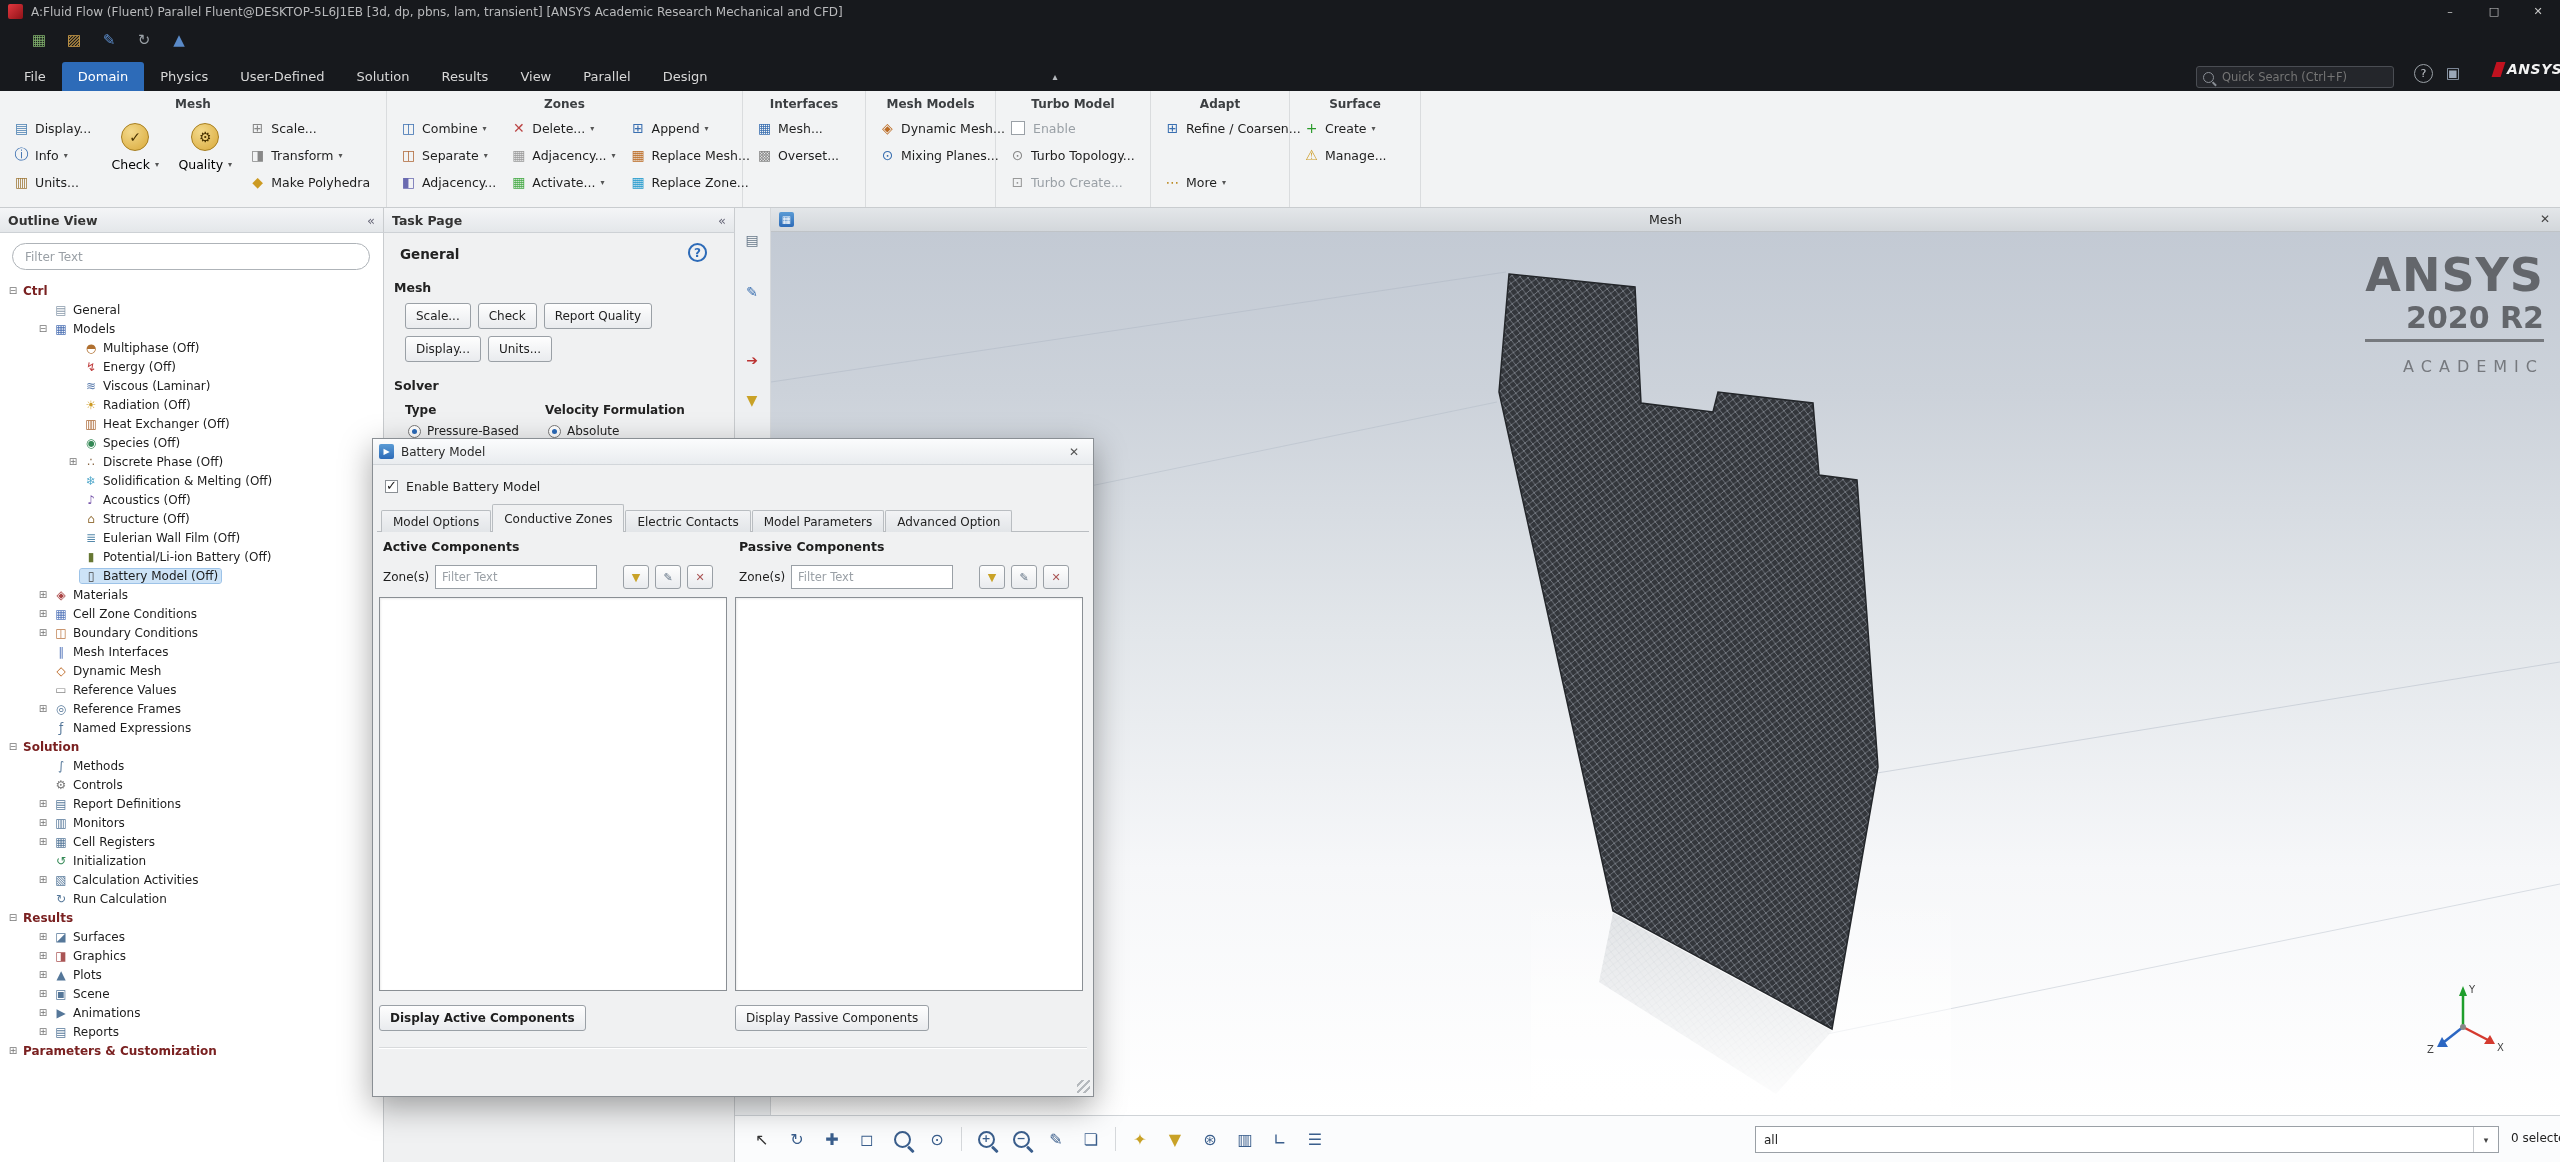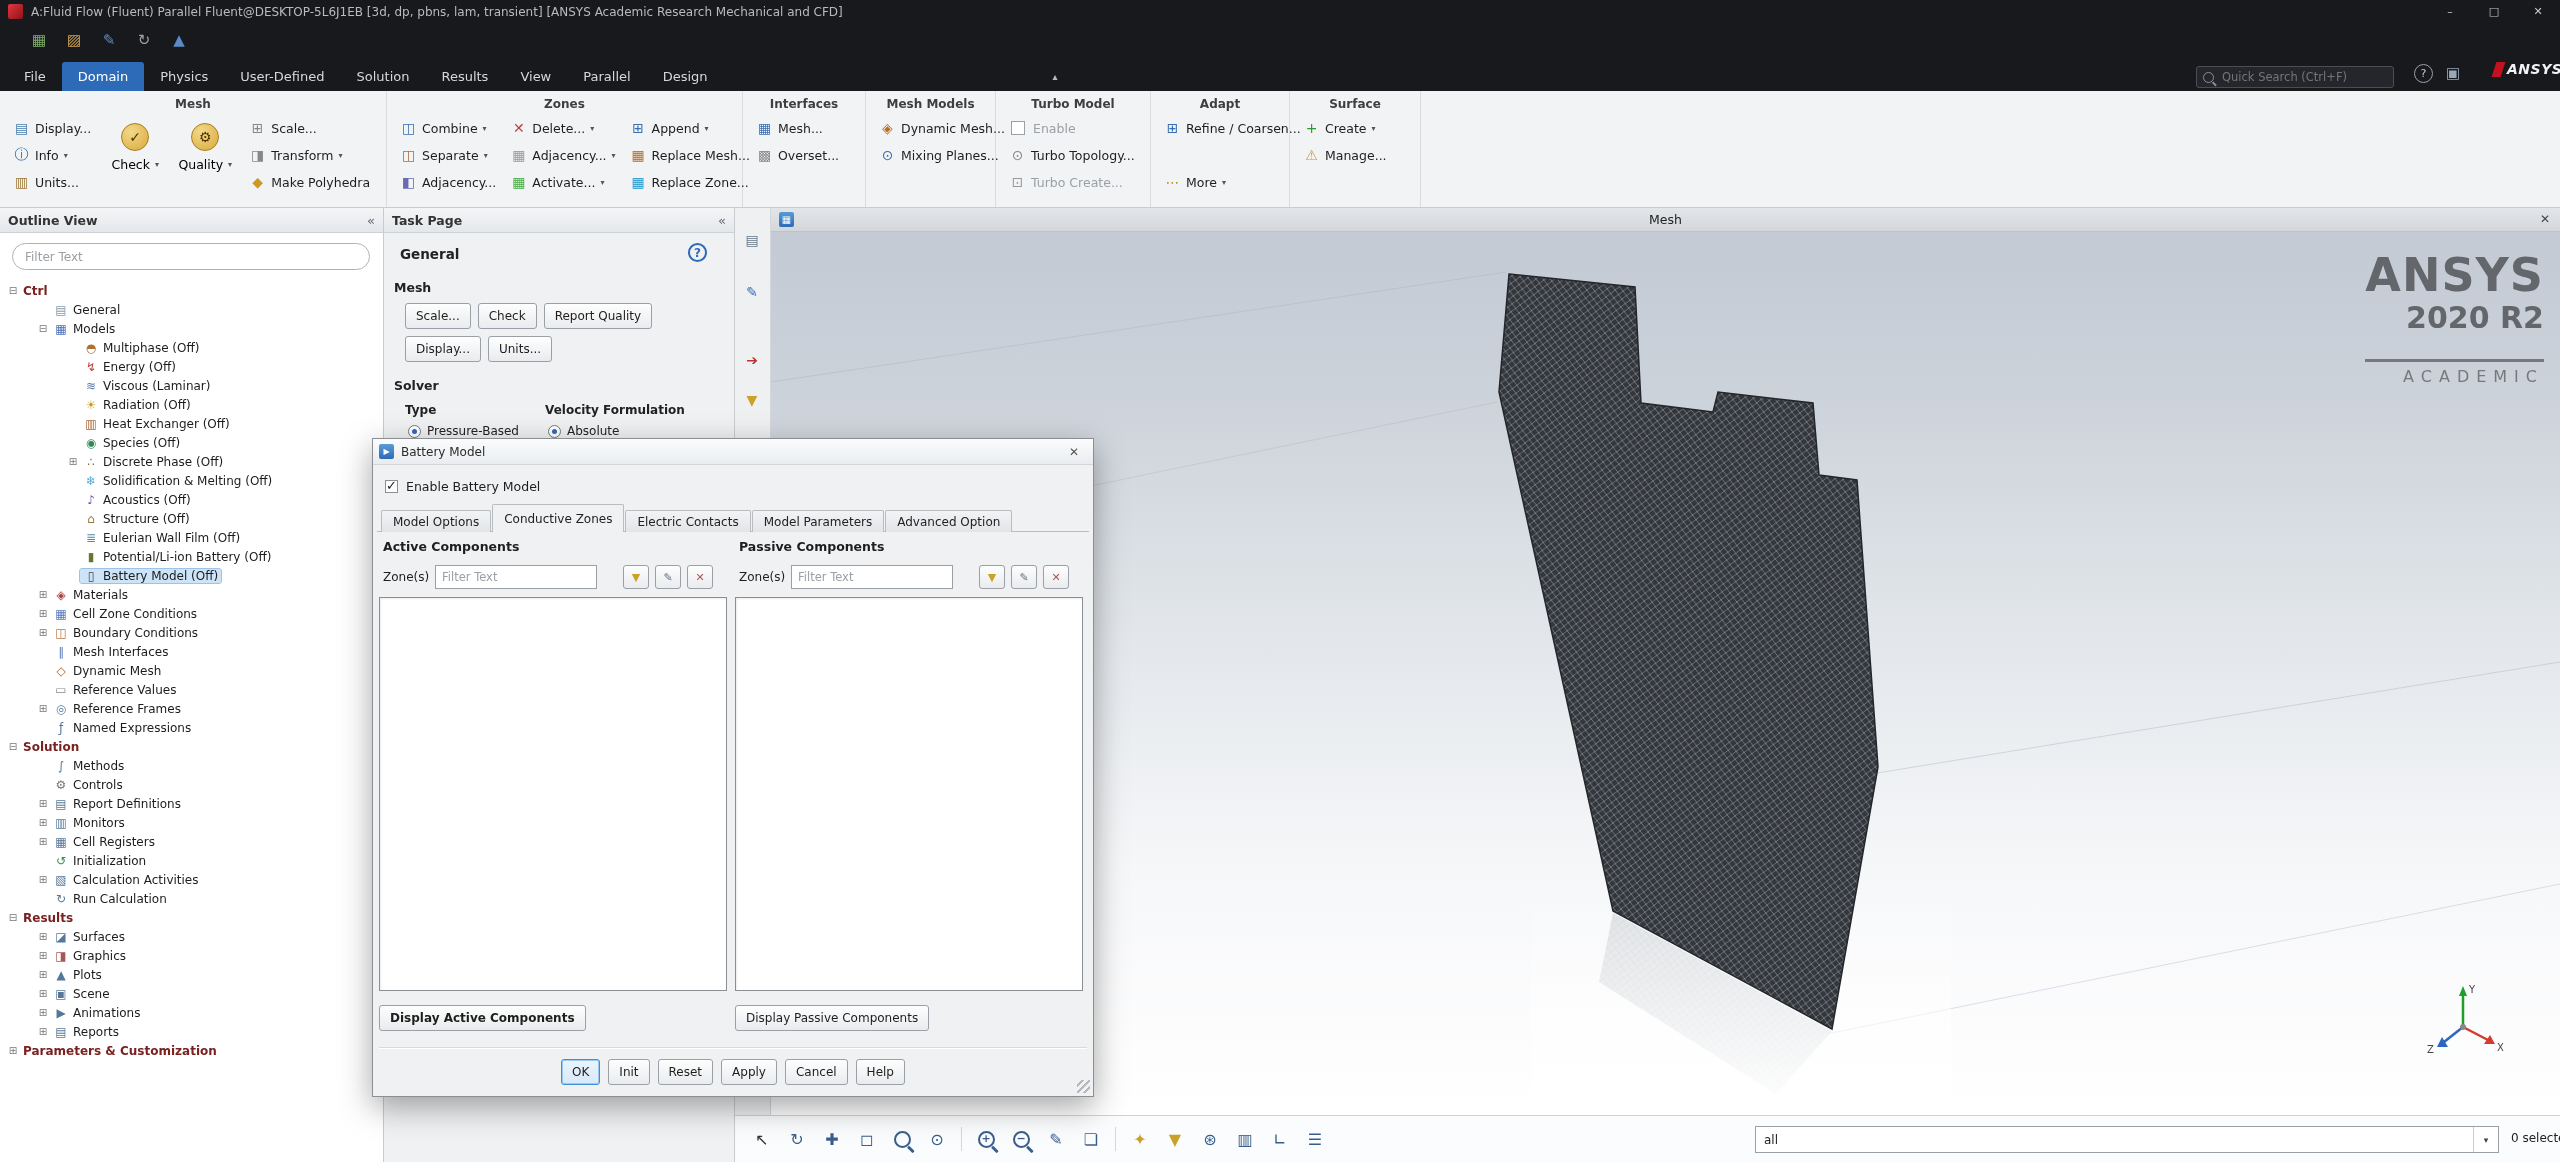--- a/index.html
+++ b/index.html
@@ -95,21 +95,21 @@
   
   .gband{position:absolute;left:771px;top:208px;width:1789px;height:24px;background:linear-gradient(#e3e6e9,#d3d7db);border-bottom:1px solid #bfc3c7;box-sizing:border-box;}
   .gband-icon{position:absolute;left:8px;top:4px;width:15px;height:15px;background:linear-gradient(#5a9bd5,#2d6bb8);border-radius:2px;color:#fff;font-size:10px;display:flex;align-items:center;justify-content:center;}
   .gband-title{position:absolute;left:0;right:0;top:4px;text-align:center;font-size:12.5px;color:#222;}
   .gband-close{position:absolute;right:10px;top:4px;font-size:12px;color:#444;}
   .viewport{position:absolute;left:771px;top:232px;width:1789px;height:883px;background:linear-gradient(180deg,#c3cad4 0%,#ccd2da 18%,#e2e6ea 45%,#f6f7f9 72%,#ffffff 100%);overflow:hidden;}
   .mesh-svg{position:absolute;left:0;top:0;}
   .vlogo{position:absolute;right:16px;top:20px;text-align:right;color:#63666b;}
   .vlogo .l1{font-size:46px;font-weight:700;letter-spacing:1px;line-height:1;}
   .vlogo .l2{font-size:30px;font-weight:600;margin-top:2px;}
-  .vlogo .l3{font-size:16px;letter-spacing:7px;color:#76797e;border-top:3px solid #76797e;padding-top:5px;margin-top:24px;}
+  .vlogo .l3{font-size:16px;letter-spacing:7px;color:#76797e;border-top:3px solid #76797e;padding-top:15px;margin-top:4px;}
 
   
   .bbar{position:absolute;left:735px;right:0;top:1115px;height:47px;background:#fbfcfd;border-top:1px solid #cfd3d7;box-sizing:border-box;}
   .gtools{position:absolute;left:12px;top:8px;display:flex;align-items:center;}
   .gbtn{width:30px;height:30px;display:flex;align-items:center;justify-content:center;border-radius:3px;margin-right:5px;}
   .gic{font-size:16px;}
   .tbsep{width:1px;height:24px;background:#d5d8db;margin:0 9px 0 4px;}
   .mag{position:relative;width:13px;height:13px;border:2px solid #3a5e8c;border-radius:50%;display:inline-block;box-sizing:content-box;}
   .mag::after{content:"";position:absolute;right:-6px;bottom:-5px;width:8px;height:2.5px;background:#3a5e8c;transform:rotate(45deg);border-radius:1px;}
   .magv{position:absolute;left:50%;top:50%;transform:translate(-50%,-55%);font-size:11px;font-weight:700;color:#3a5e8c;line-height:1;}
@@ -890,24 +890,16 @@
         </div>
       </div>
 
     <div class="dlist" style="left:6px;" data-name="active-components-list"></div>
     <div class="dlist" style="left:362px;" data-name="passive-components-list"></div>
 
     <div class="btn ddisp" style="left:6px;font-weight:bold;" data-name="display-active-components-button">Display Active Components</div>
     <div class="btn ddisp" style="left:362px;" data-name="display-passive-components-button">Display Passive Components</div>
 
     <div class="dlg-sep" data-name="dialog-separator"></div>
-    <div class="dlg-buttons" data-name="dialog-buttons">
-        <div class="btn dlgb primary" data-name="ok-button">OK</div>
-        <div class="btn dlgb" data-name="init-button">Init</div>
-        <div class="btn dlgb" data-name="reset-button">Reset</div>
-        <div class="btn dlgb" data-name="apply-button">Apply</div>
-        <div class="btn dlgb" data-name="cancel-button">Cancel</div>
-        <div class="btn dlgb" data-name="help-button">Help</div>
-      </div>
     <div class="grip" data-name="resize-grip"></div>
   </div>
 
 </div>
 
 </body></html>

